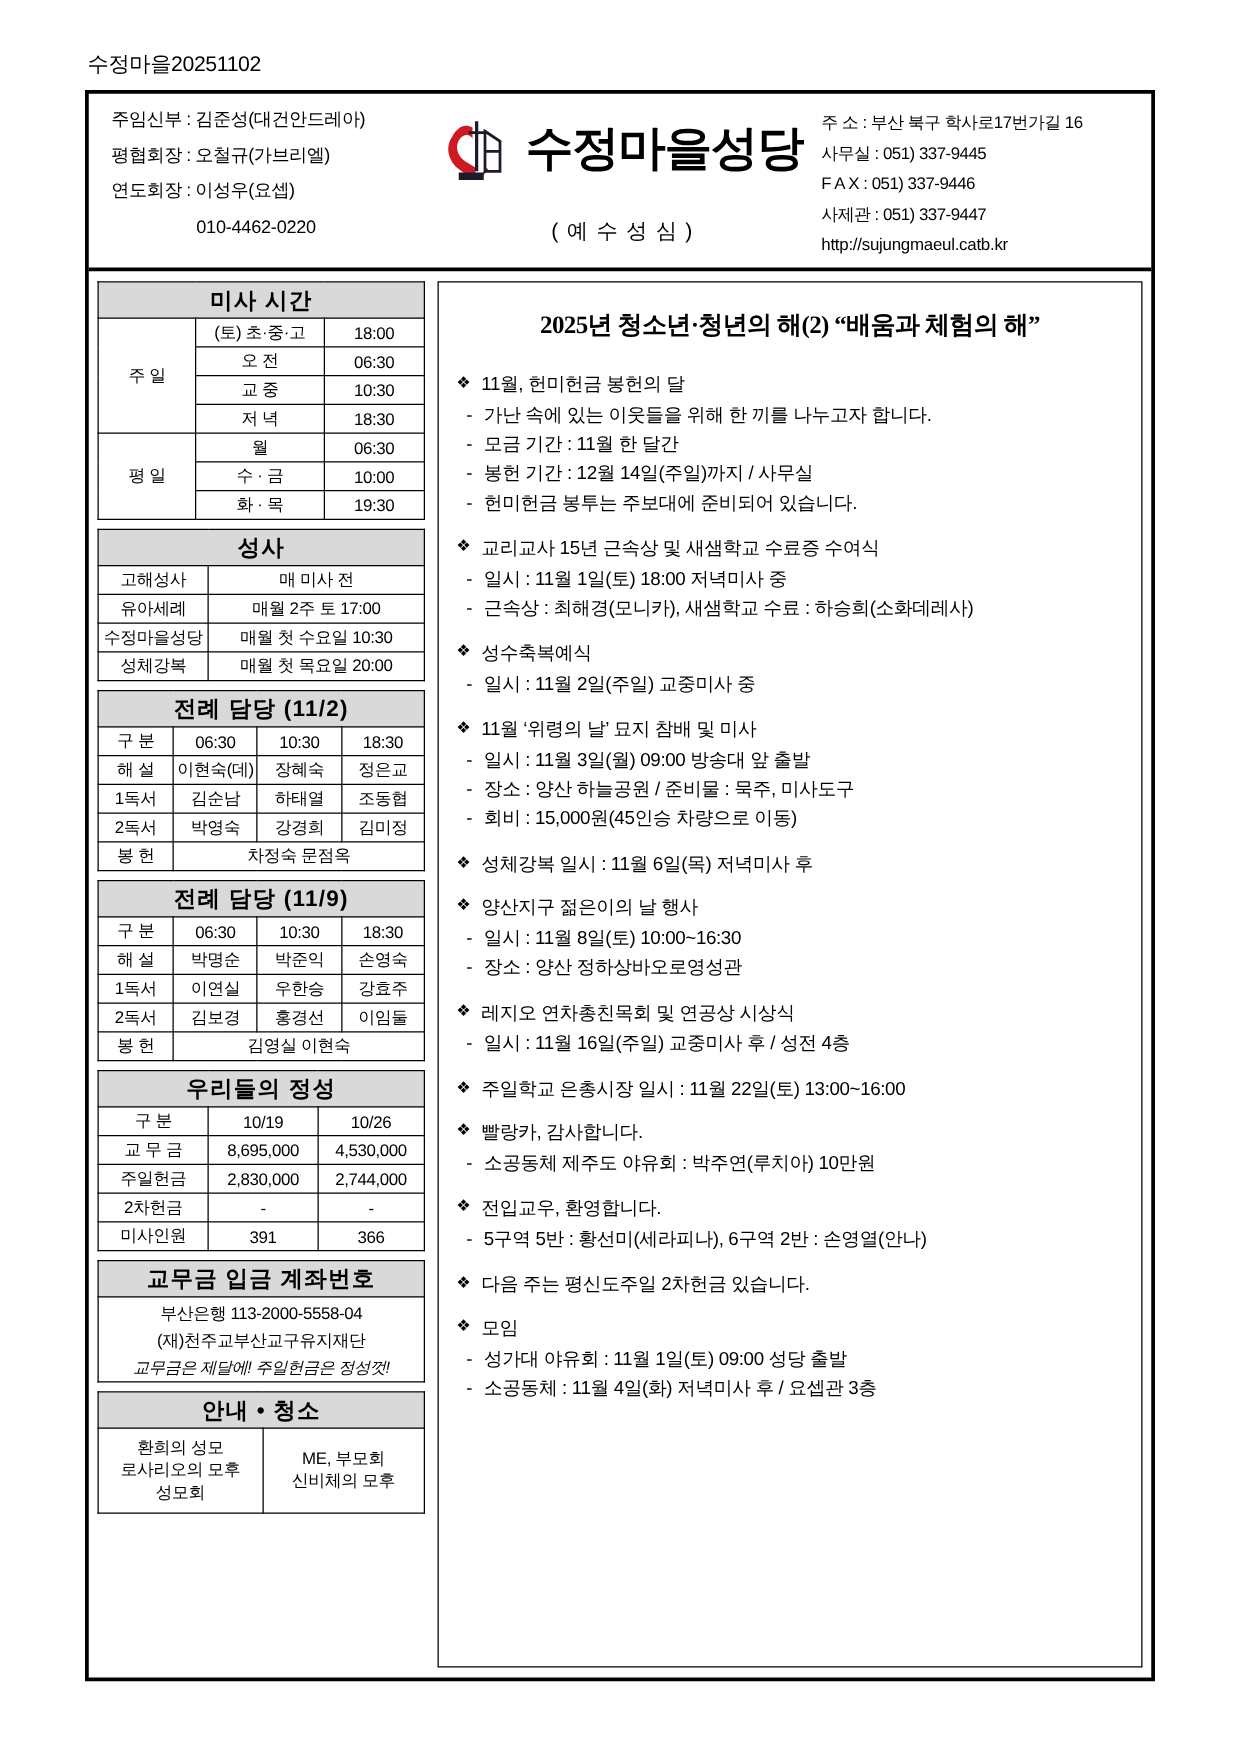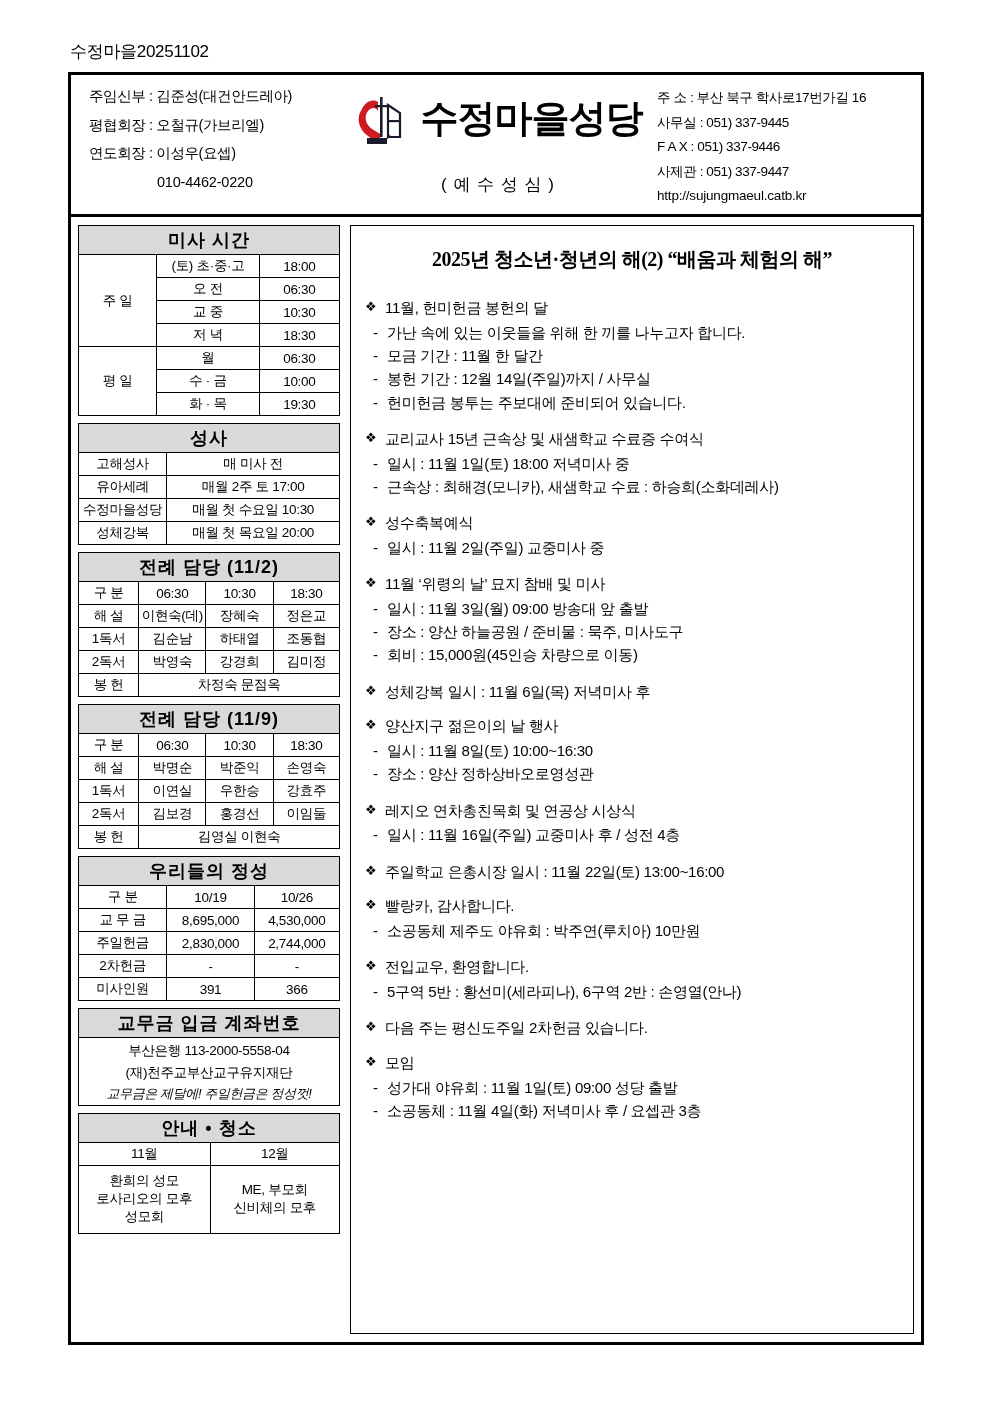--- a/index.html
+++ b/index.html
@@ -492,24 +492,20 @@
       <table class="blk">
         <colgroup>
             <col style="width:131px">
             <col style="width:129px">
           </colgroup>
         <tbody>
             <tr>
               <th class="blk-title" colspan="2">안내 • 청소</th>
             </tr>
         <tr>
-          <td>11월</td>
-          <td>12월</td>
-        </tr>
-        <tr>
           <td class="clean-cell" style="white-space:pre-line">환희의 성모
 로사리오의 모후
 성모회</td>
           <td class="clean-cell" style="white-space:pre-line">ME, 부모회
 신비체의 모후</td>
         </tr>
       </tbody>
         </table>
 
     </div>

